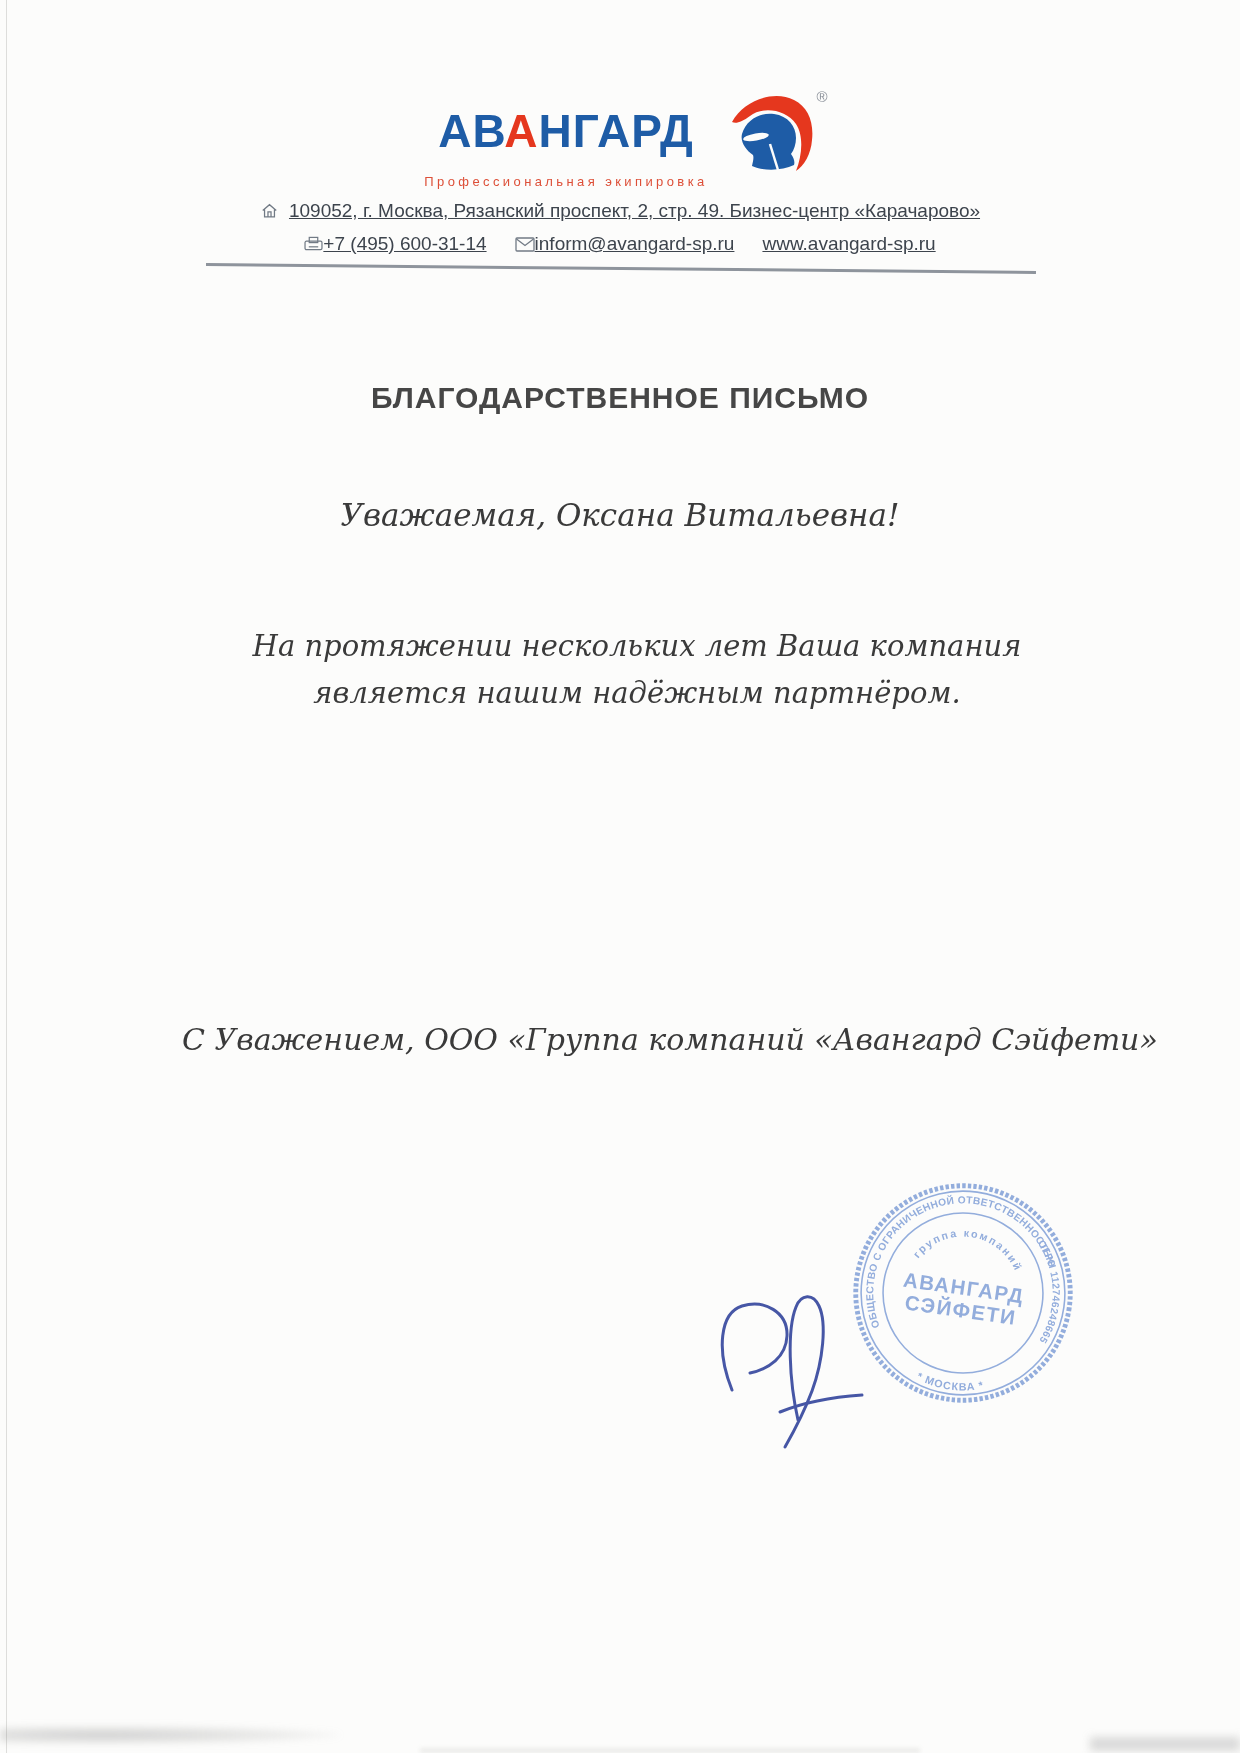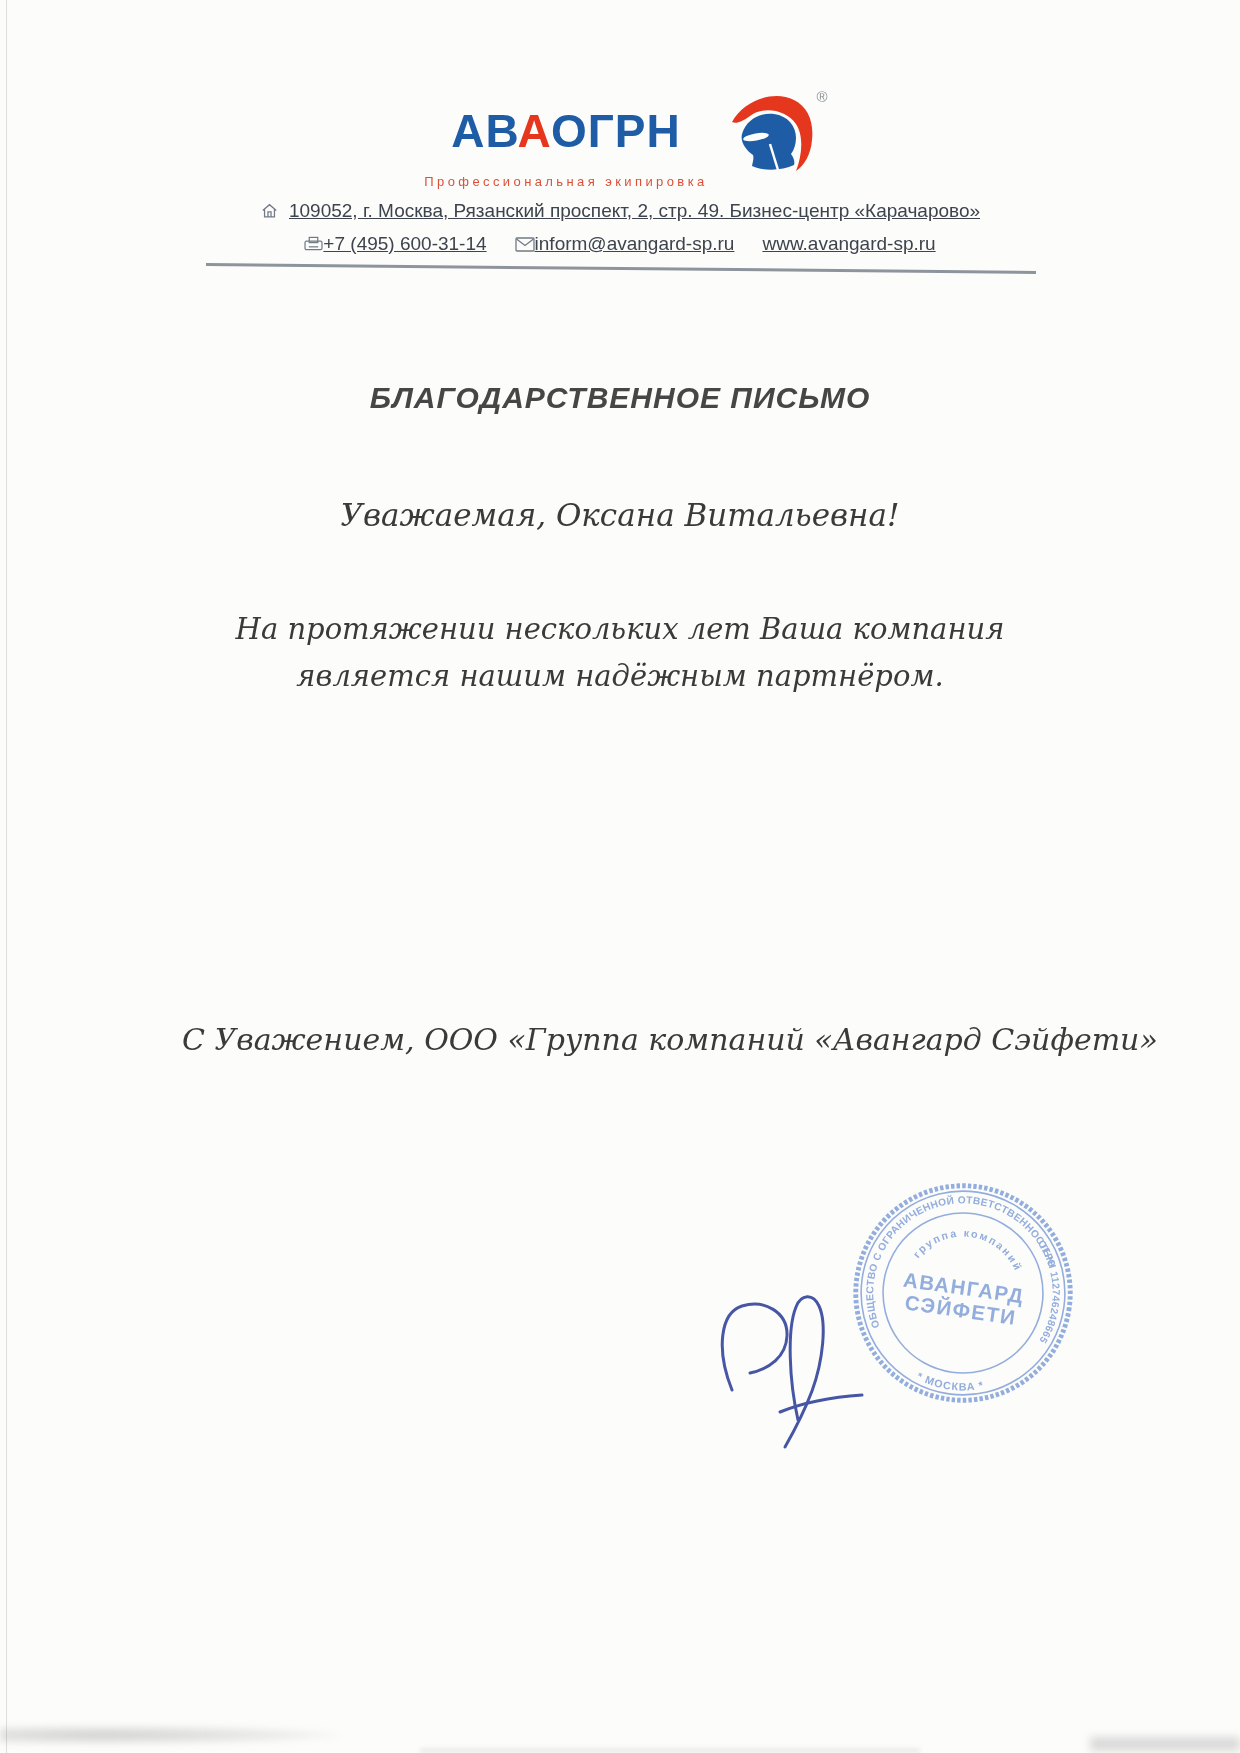--- a/index.html
+++ b/index.html
@@ -33,45 +33,45 @@
     display:flex; justify-content:center; align-items:center;
     color:#3d444d; font-size:19px;text-decoration:underline; }
   .contact-line1 { top:200px; gap:10px; }
   .contact-line2 { top:233px; gap:28px; }
   .contact-item { display:flex; align-items:center; white-space:nowrap; }
   .header-rule { position:absolute; top:267px; left:206px; width:830px; height:3px;
     background:#8e949c; transform:rotate(0.55deg); }
 
   
   .letter-title { position:absolute; top:381px; left:0; width:100%; margin:0;
-    text-align:center; font-size:30px; font-weight:bold; letter-spacing:1px; color:#464646;font-style:italic; }
+    text-align:center; font-size:30px; font-weight:bold; letter-spacing:1px; color:#464646; }
   .script { font-family:"DejaVu Serif", serif; font-style:italic; color:#3a3a3a; }
   .greeting { position:absolute; top:497px; left:0; width:100%; margin:0;
     text-align:center; font-size:31px; }
-  .para { position:absolute; margin:0; text-align:center; font-size:29px; line-height:47px; }
+  .para { position:absolute; margin:17px; text-align:center; font-size:29px; line-height:47px; }
   .para-1 { top:606px; left:170px; width:900px; }
   .para-2 { top:722px; left:230px; width:780px; }
   .para-3 { top:820px; left:130px; width:980px; }
   .signoff { position:absolute; top:1022px; left:182px; margin:0;
     font-size:30px; white-space:nowrap;font-style:italic; }
 
   .signature-svg { position:absolute; left:590px; top:1150px; }
   .stamp-svg { position:absolute; left:846px; top:1176px; }
   .stamp-text { font-family:"Liberation Sans", sans-serif; }
 </style>
 </head>
 <body>
 
 <div class="page">
 
   <div class="scan-left-edge"></div>
 
   <div class="logo-row">
     <div class="logo-text-block">
-      <div class="logo-name"><span>АВ</span><span class="accent">А</span><span>ОГРН</span></div>
+      <div class="logo-name"><span>АВ</span><span class="accent">А</span><span>НГАРД</span></div>
       <div class="logo-tagline">Профессиональная экипировка</div>
     </div>
     <div class="helmet-wrap">
       <svg width="92" height="82" viewBox="0 0 92 82">
         <path d="M 8,30 C 20,8 50,-2 70,8 C 84,15 90,30 88,48 C 87,62 80,74 72,79
                  C 78,64 80,44 72,32 C 62,17 38,14 26,24 C 18,30 12,32 8,30 Z" fill="#e5371e"></path>
         <path d="M 18,42 C 22,28 36,20 50,22 C 64,24 72,34 72,46 C 72,52 70,58 67,62
                  C 70,66 71,70 70,73 C 58,79 38,79 28,74 C 29,69 30,66 29,63
                  C 22,58 16,50 18,42 Z" fill="#1e5ca6"></path>
         <ellipse cx="32" cy="45" rx="13" ry="3.6" transform="rotate(-10 32 45)" fill="#fcfcfb"></ellipse>

